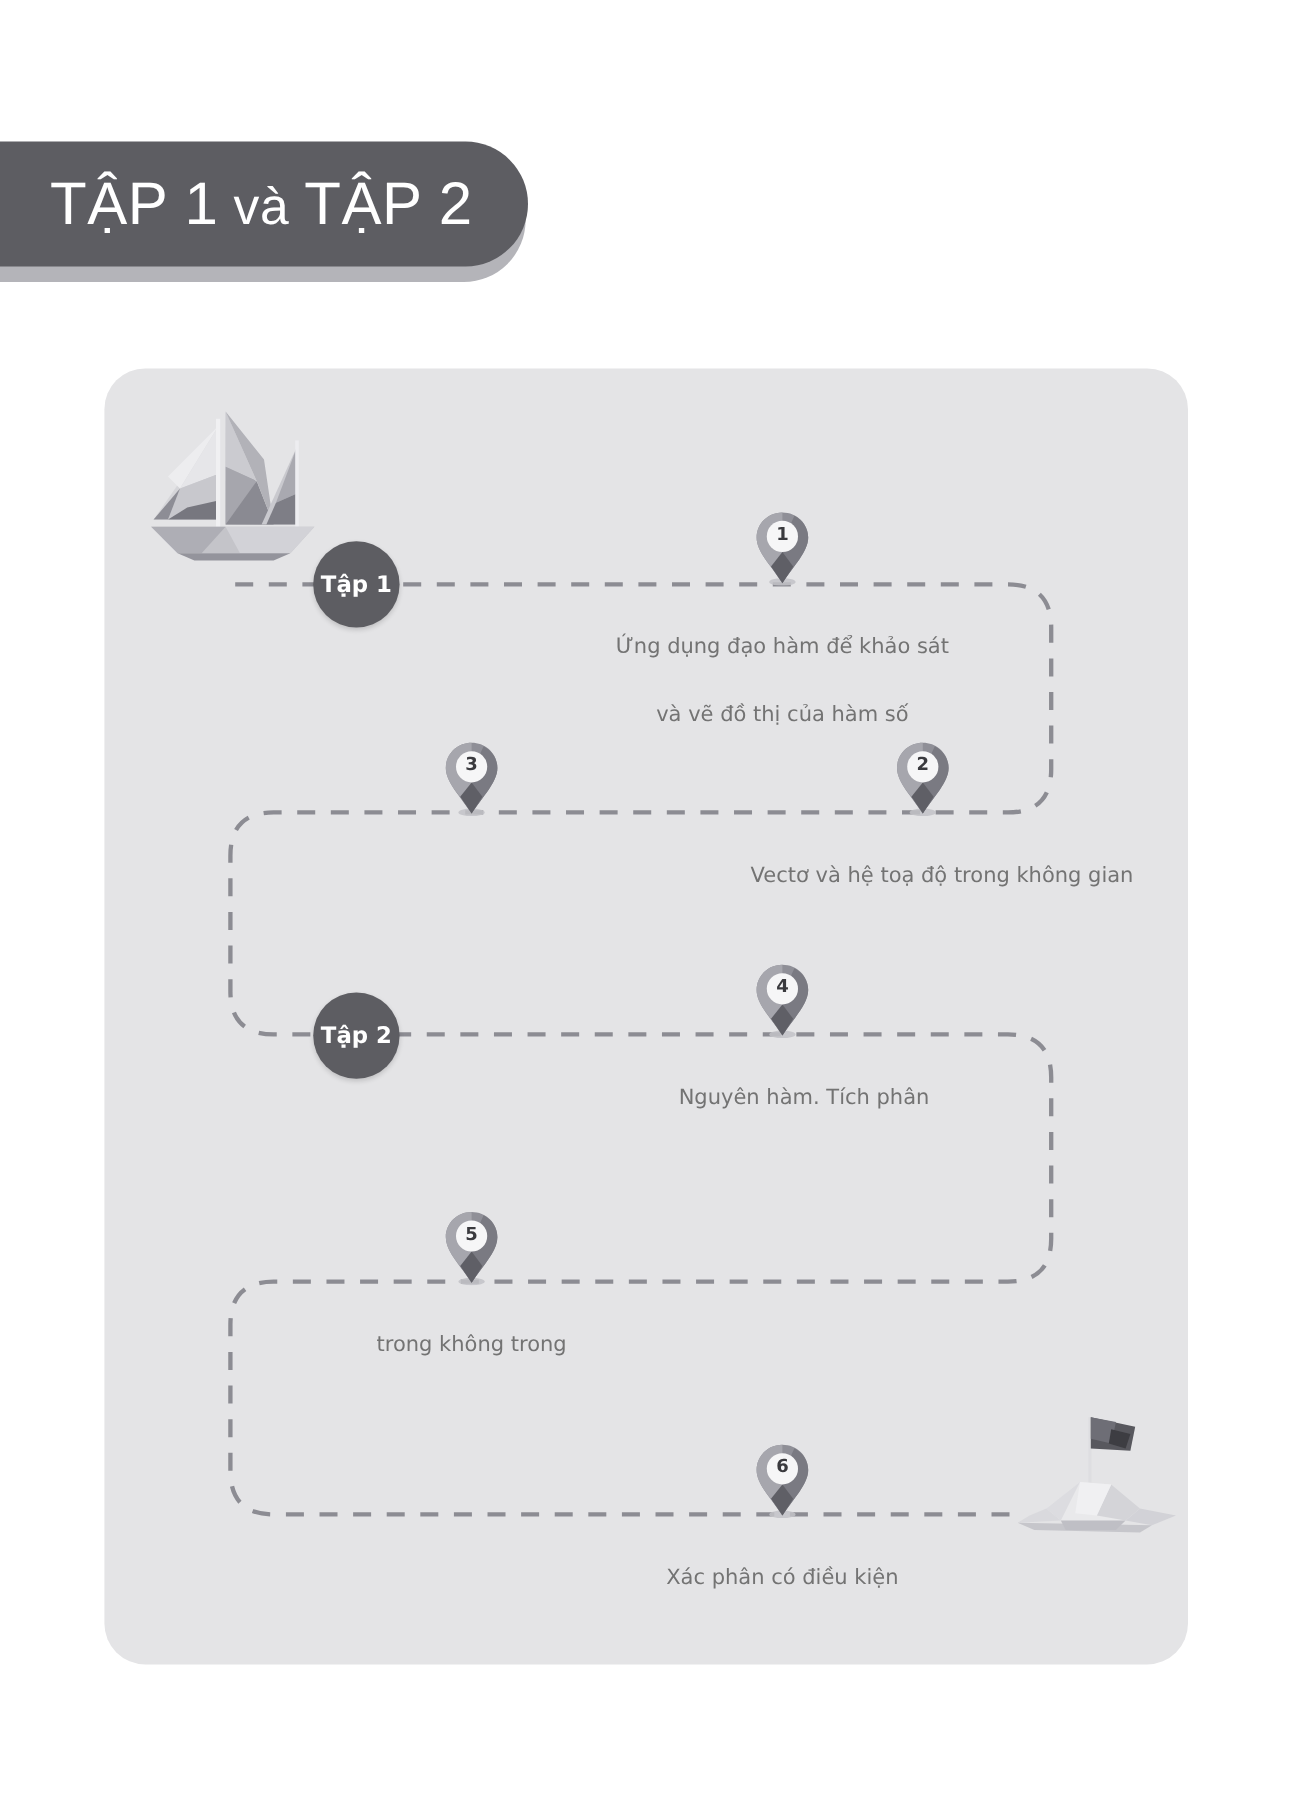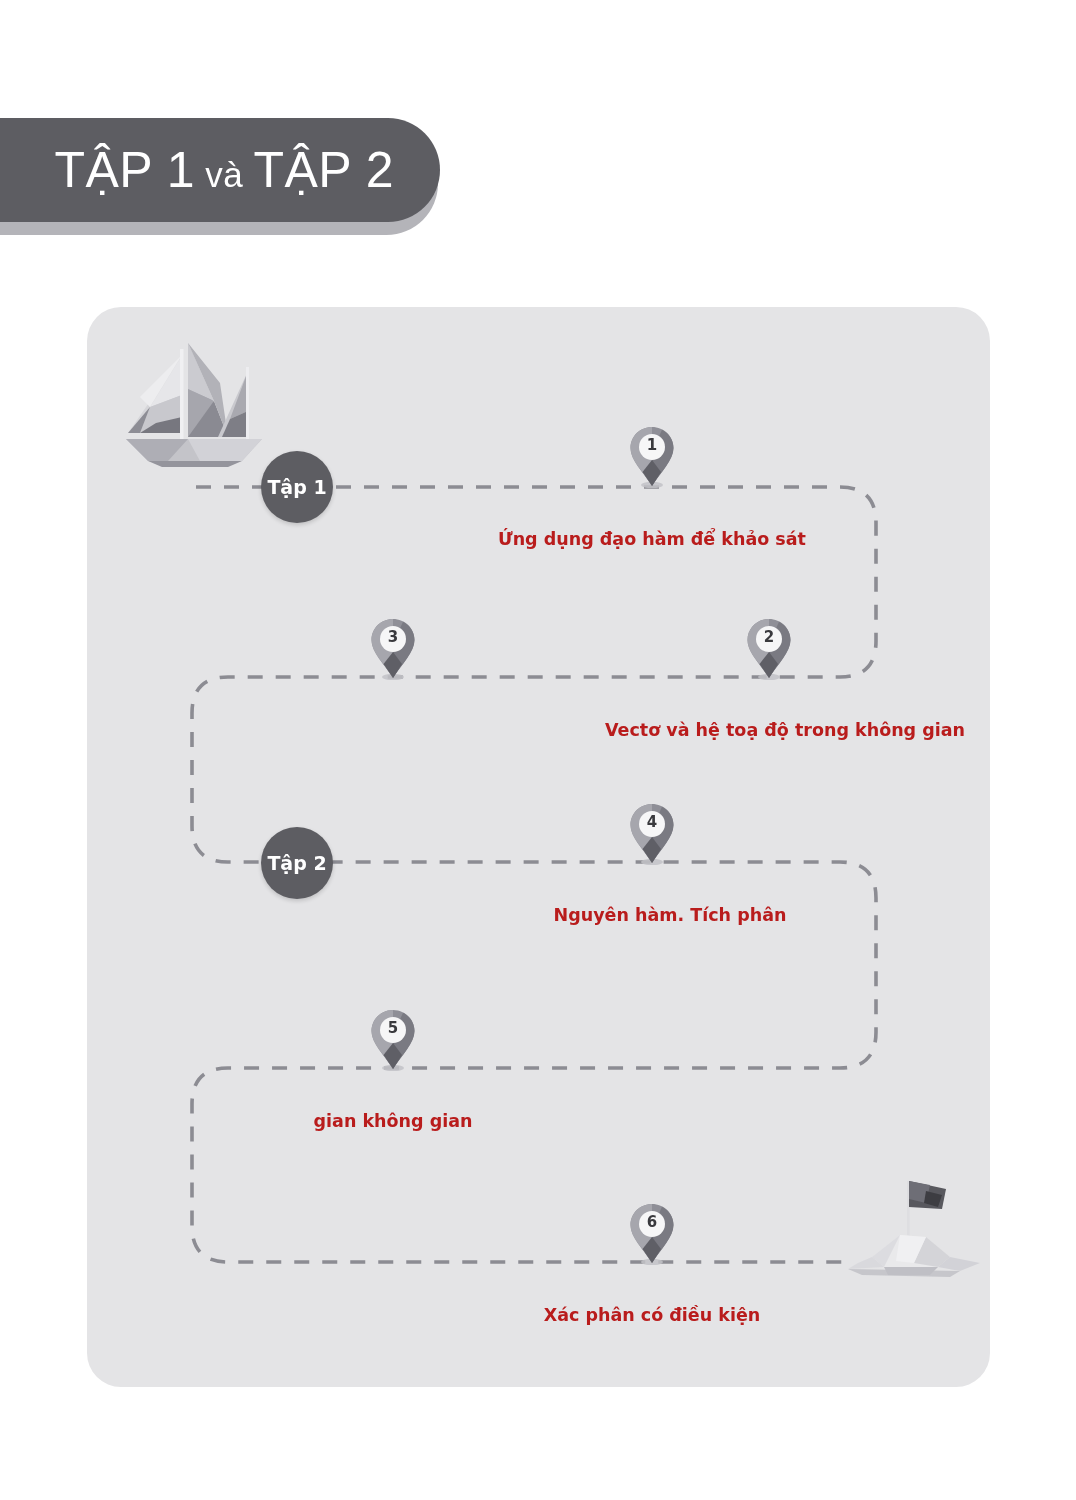--- a/index.html
+++ b/index.html
@@ -53,21 +53,21 @@
   #title-banner-text {
     color: #ffffff;
     font-family: "Liberation Sans", "DejaVu Sans", sans-serif;
     font-size: 50px;
     font-weight: 400;
     letter-spacing: 0.5px;
     white-space: nowrap;
     line-height: 1;
   }
   #title-banner-text .small {
-    font-size: 35px;
+    font-size: 43px;
     vertical-align: baseline;
   }
 
   
   #roadmap-panel {
     position: absolute;
     left: 87px;
     top: 307px;
     width: 903px;
     height: 1080px;
@@ -128,22 +128,22 @@
     color: #3a3a3e;
     line-height: 26px;
     pointer-events: none;
   }
 
   
   .node-label {
     position: absolute;
     font-family: "DejaVu Sans", sans-serif;
     font-size: 17.5px;
-    font-weight: bold;
-    color: #b91c1c;
+    font-weight: normal;
+    color: #737373;
     line-height: 1.62;
     text-align: center;
     white-space: pre-line;
   }
 
   
   #sailboat-illustration {
     position: absolute;
     left: 110px;
     top: 327px;
@@ -330,32 +330,33 @@
     <path d="M23 1 C11 1 1.5 10.3 1.5 22 C1.5 30 7 38.5 13.5 46 L23 60 Z" fill="#a6a6ad"></path>
     <path d="M23 60 C32 46 44.5 34 44.5 22 C44.5 14 40 7.5 33 3.8 L23 26 Z" fill="#7a7a82"></path>
     <path d="M13.5 46 L23 60 L32 46 L23 34 Z" fill="#5f5f66"></path>
     <circle cx="23" cy="21" r="13" fill="#f6f6f7"></circle>
   </svg>
   <div class="map-pin-number">6</div>
 </div>
 
 <div class="node-label" style="left:402px; top:497px; width:500px;">
   <div>Ứng dụng đạo hàm để khảo sát</div>
+  <div>và vẽ đồ thị của hàm số</div>
 </div>
 
 <div class="node-label" style="left:540px; top:688px; width:490px; text-align:center;">
   <div>Vectơ và hệ toạ độ trong không gian</div>
 </div>
 
 <div class="node-label" style="left:145px; top:688px; width:500px;">
 </div>
 
 <div class="node-label" style="left:420px; top:873px; width:500px;">
   <div>Nguyên hàm. Tích phân</div>
 </div>
 
 <div class="node-label" style="left:143px; top:1079px; width:500px;">
-  <div>gian không gian</div>
+  <div>trong không trong</div>
 </div>
 
 <div class="node-label" style="left:402px; top:1273px; width:500px;">
   <div>Xác phân có điều kiện</div>
 </div>
 
 </body></html>

